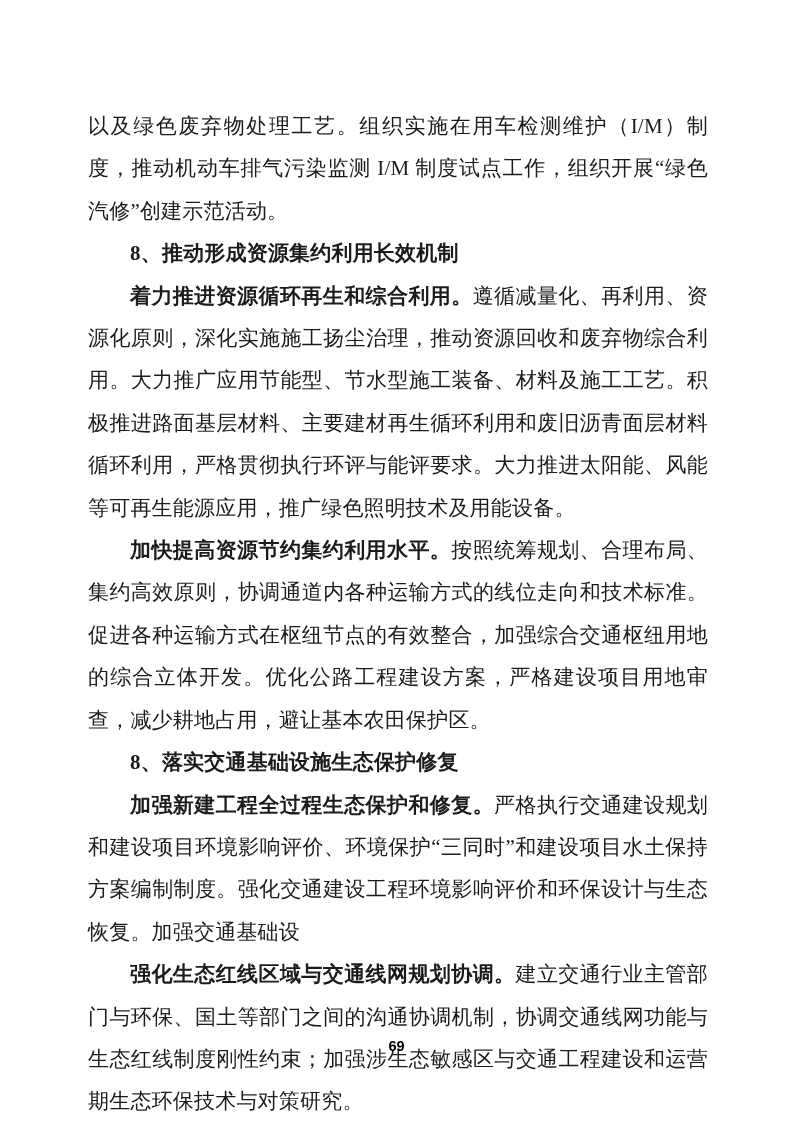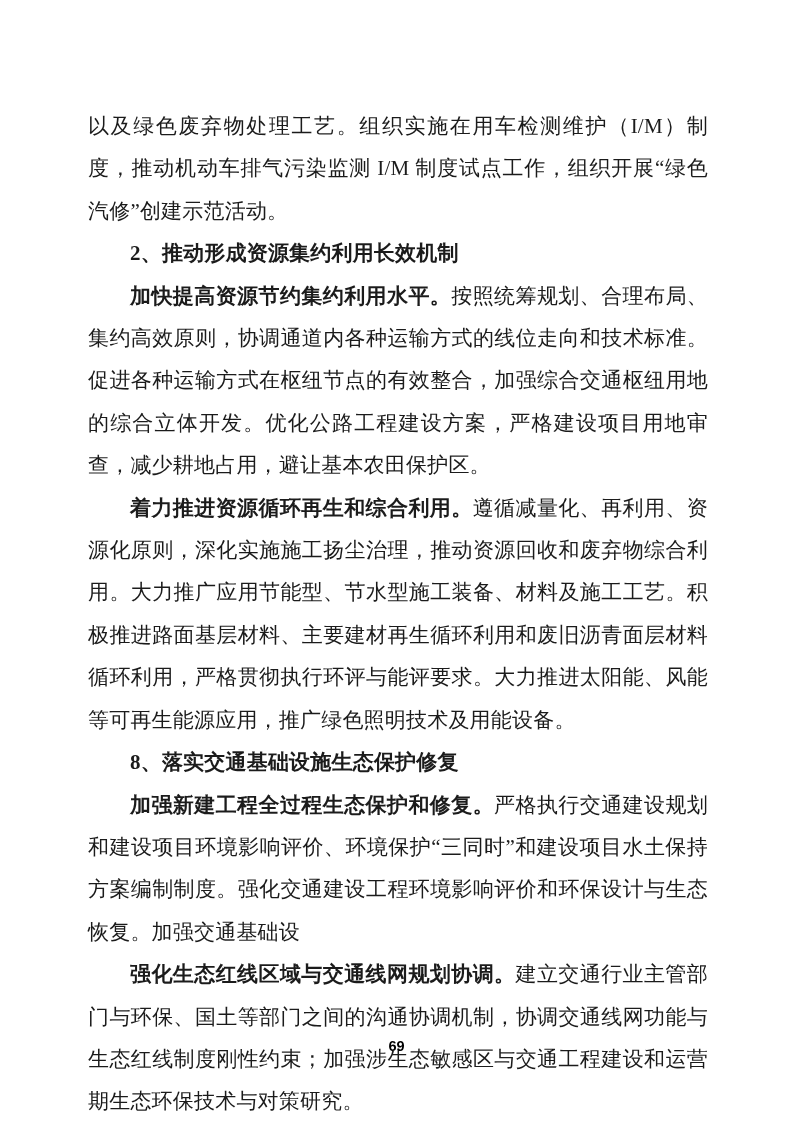--- a/index.html
+++ b/index.html
@@ -52,21 +52,21 @@
     font-weight: 700;
     color: #000000;
   }
 </style>
 </head>
 <body>
 
 <div class="page">
   <div class="content">
     <p class="continuation"><span>以及绿色废弃物处理工艺。组织实施在用车检测维护（I/M）制度，推动机动车排气污染监测 I/M 制度试点工作，组织开展“绿色汽修”创建示范活动。</span></p>
-    <p class="heading"><span>2、推动形成资源集约利用长效机制</span></p>
+    <p class="heading"><span>8、推动形成资源集约利用长效机制</span></p>
+    <p><span class="lead">着力推进资源循环再生和综合利用。</span><span>遵循减量化、再利用、资源化原则，深化实施施工扬尘治理，推动资源回收和废弃物综合利用。大力推广应用节能型、节水型施工装备、材料及施工工艺。积极推进路面基层材料、主要建材再生循环利用和废旧沥青面层材料循环利用，严格贯彻执行环评与能评要求。大力推进太阳能、风能等可再生能源应用，推广绿色照明技术及用能设备。</span></p>
     <p><span class="lead">加快提高资源节约集约利用水平。</span><span>按照统筹规划、合理布局、集约高效原则，协调通道内各种运输方式的线位走向和技术标准。促进各种运输方式在枢纽节点的有效整合，加强综合交通枢纽用地的综合立体开发。优化公路工程建设方案，严格建设项目用地审查，减少耕地占用，避让基本农田保护区。</span></p>
-    <p><span class="lead">着力推进资源循环再生和综合利用。</span><span>遵循减量化、再利用、资源化原则，深化实施施工扬尘治理，推动资源回收和废弃物综合利用。大力推广应用节能型、节水型施工装备、材料及施工工艺。积极推进路面基层材料、主要建材再生循环利用和废旧沥青面层材料循环利用，严格贯彻执行环评与能评要求。大力推进太阳能、风能等可再生能源应用，推广绿色照明技术及用能设备。</span></p>
     <p class="heading"><span>8、落实交通基础设施生态保护修复</span></p>
     <p><span class="lead">加强新建工程全过程生态保护和修复。</span><span>严格执行交通建设规划和建设项目环境影响评价、环境保护“三同时”和建设项目水土保持方案编制制度。强化交通建设工程环境影响评价和环保设计与生态恢复。加强交通基础设</span></p>
     <p><span class="lead">强化生态红线区域与交通线网规划协调。</span><span>建立交通行业主管部门与环保、国土等部门之间的沟通协调机制，协调交通线网功能与生态红线制度刚性约束；加强涉生态敏感区与交通工程建设和运营期生态环保技术与对策研究。</span></p>
   </div>
   <div class="footer">69</div>
 </div>
 
 </body></html>

